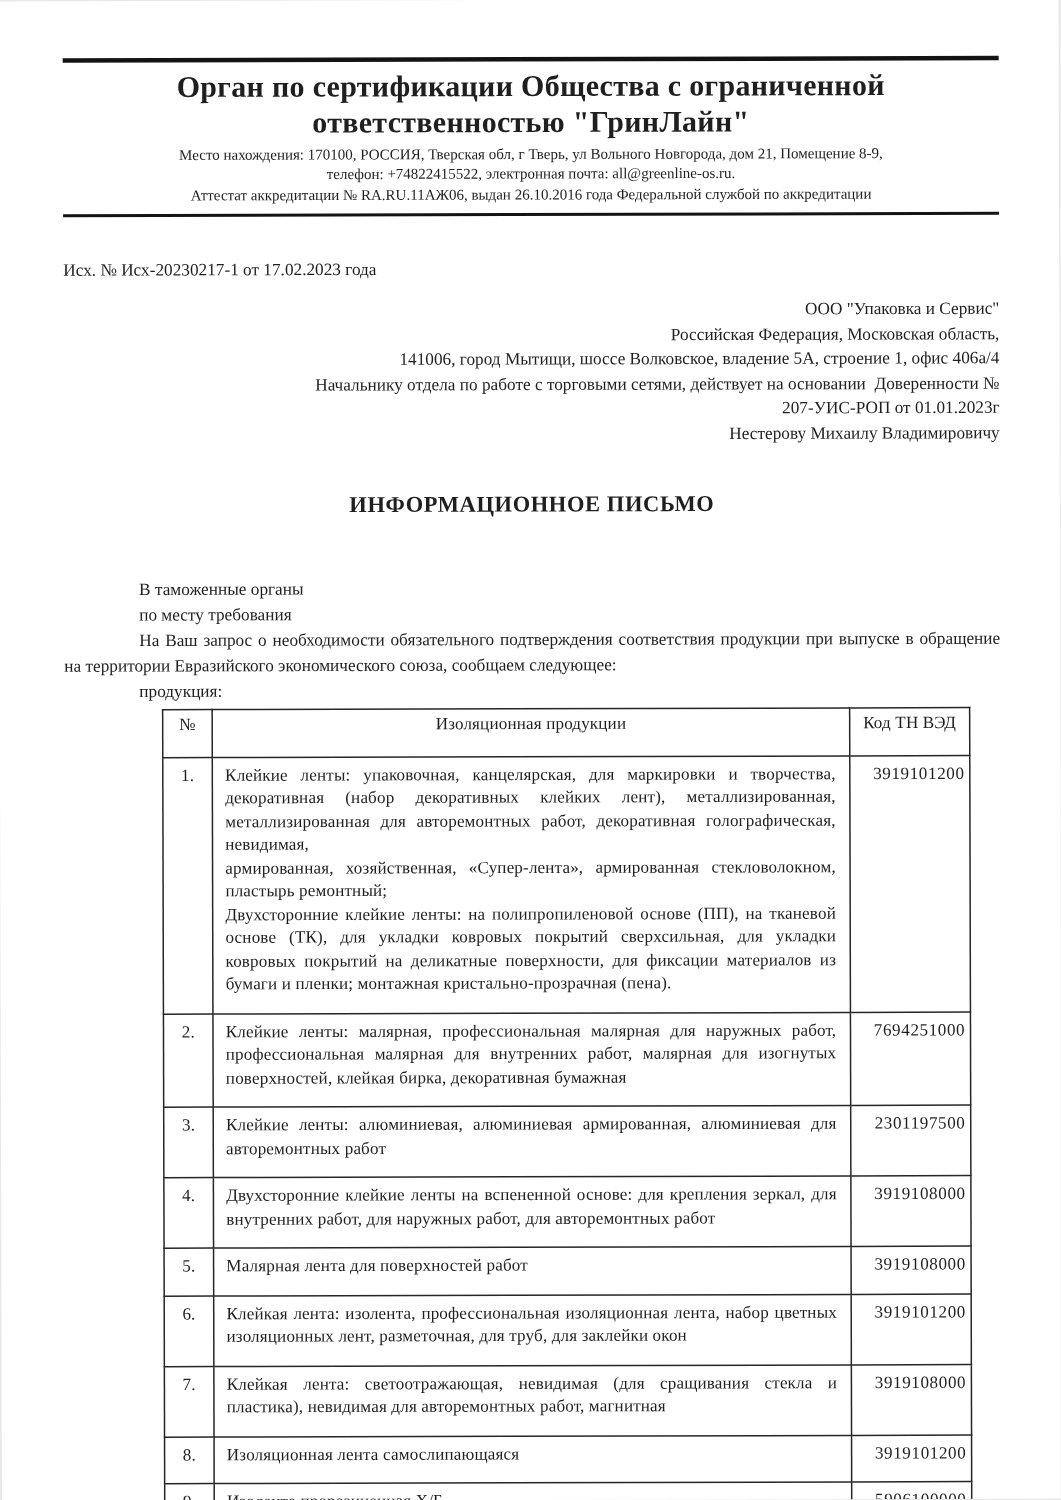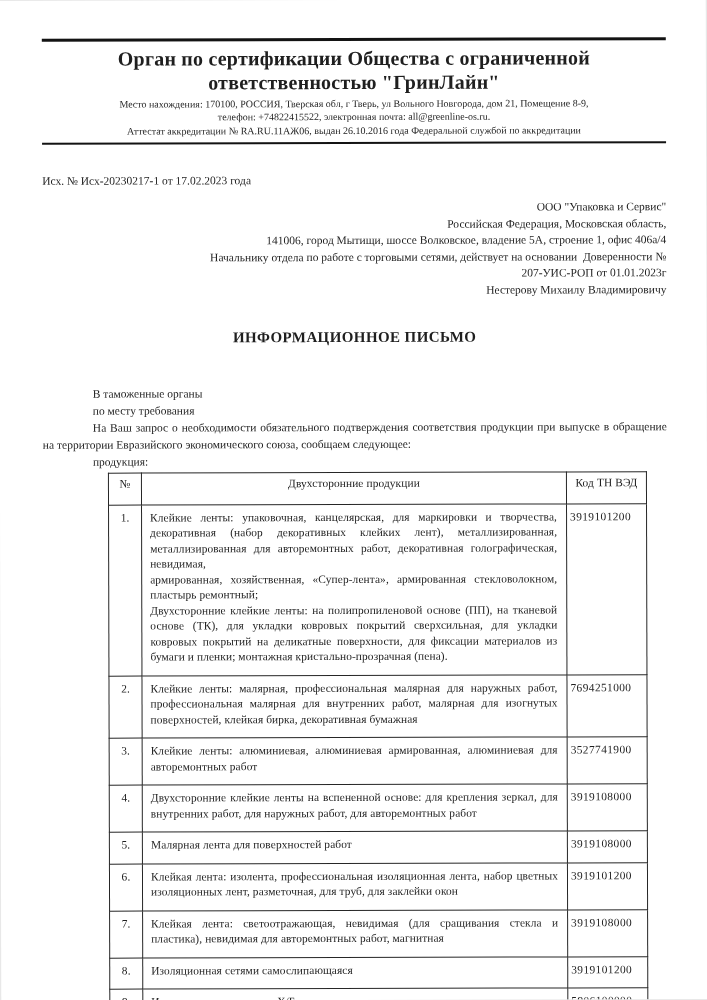--- a/index.html
+++ b/index.html
@@ -82,21 +82,21 @@
   .products-table th {
     font-weight: normal;
     text-align: center;
     padding: 3px 3px 12px;
   }
   col.col-num  { width: 33px; }
   col.col-name { width: 425px; }
   col.col-code { width: 80px; }
   td.cell-num  { text-align: center; padding: 5px 2px; }
   td.cell-name { text-align: justify; padding: 5px 9px 10px 8px; white-space: pre-line; }
-  td.cell-code { text-align: left; padding: 5px 3px; letter-spacing: 0.4px; }
+  td.cell-code { text-align: right; padding: 5px 3px; letter-spacing: 0.4px; }
 </style>
 </head>
 <body>
 
 <div class="page">
 
   <div class="letterhead">
     <div class="org-title">
       <div>Орган по сертификации Общества с ограниченной</div>
       <div>ответственностью "ГринЛайн"</div>
@@ -130,41 +130,41 @@
 
   <table class="products-table">
     <colgroup>
       <col class="col-num">
       <col class="col-name">
       <col class="col-code">
     </colgroup>
     <thead>
       <tr>
         <th>№</th>
-        <th>Двухсторонние продукции</th>
+        <th>Изоляционная продукции</th>
         <th>Код ТН ВЭД</th>
       </tr>
     </thead>
     <tbody>
         <tr>
           <td class="cell-num">1.</td>
           <td class="cell-name">Клейкие ленты: упаковочная, канцелярская, для маркировки и творчества, декоративная (набор декоративных клейких лент), металлизированная, металлизированная для авторемонтных работ, декоративная голографическая, невидимая,
 армированная, хозяйственная, «Супер-лента», армированная стекловолокном, пластырь ремонтный;
 Двухсторонние клейкие ленты: на полипропиленовой основе (ПП), на тканевой основе (ТК), для укладки ковровых покрытий сверхсильная, для укладки ковровых покрытий на деликатные поверхности, для фиксации материалов из бумаги и пленки; монтажная кристально-прозрачная (пена).</td>
           <td class="cell-code">3919101200</td>
         </tr>
         <tr>
           <td class="cell-num">2.</td>
           <td class="cell-name">Клейкие ленты: малярная, профессиональная малярная для наружных работ, профессиональная малярная для внутренних работ, малярная для изогнутых поверхностей, клейкая бирка, декоративная бумажная</td>
           <td class="cell-code">7694251000</td>
         </tr>
         <tr>
           <td class="cell-num">3.</td>
           <td class="cell-name">Клейкие ленты: алюминиевая, алюминиевая армированная, алюминиевая для авторемонтных работ</td>
-          <td class="cell-code">3527741900</td>
+          <td class="cell-code">2301197500</td>
         </tr>
         <tr>
           <td class="cell-num">4.</td>
           <td class="cell-name">Двухсторонние клейкие ленты на вспененной основе: для крепления зеркал, для внутренних работ, для наружных работ, для авторемонтных работ</td>
           <td class="cell-code">3919108000</td>
         </tr>
         <tr>
           <td class="cell-num">5.</td>
           <td class="cell-name">Малярная лента для поверхностей работ</td>
           <td class="cell-code">3919108000</td>
@@ -174,21 +174,21 @@
           <td class="cell-name">Клейкая лента: изолента, профессиональная изоляционная лента, набор цветных изоляционных лент, разметочная, для труб, для заклейки окон</td>
           <td class="cell-code">3919101200</td>
         </tr>
         <tr>
           <td class="cell-num">7.</td>
           <td class="cell-name">Клейкая лента: светоотражающая, невидимая (для сращивания стекла и пластика), невидимая для авторемонтных работ, магнитная</td>
           <td class="cell-code">3919108000</td>
         </tr>
         <tr>
           <td class="cell-num">8.</td>
-          <td class="cell-name">Изоляционная сетями самослипающаяся</td>
+          <td class="cell-name">Изоляционная лента самослипающаяся</td>
           <td class="cell-code">3919101200</td>
         </tr>
         <tr>
           <td class="cell-num">9.</td>
           <td class="cell-name">Изолента прорезиненная Х/Б</td>
           <td class="cell-code">5906100000</td>
         </tr>
       </tbody>
   </table>
 

